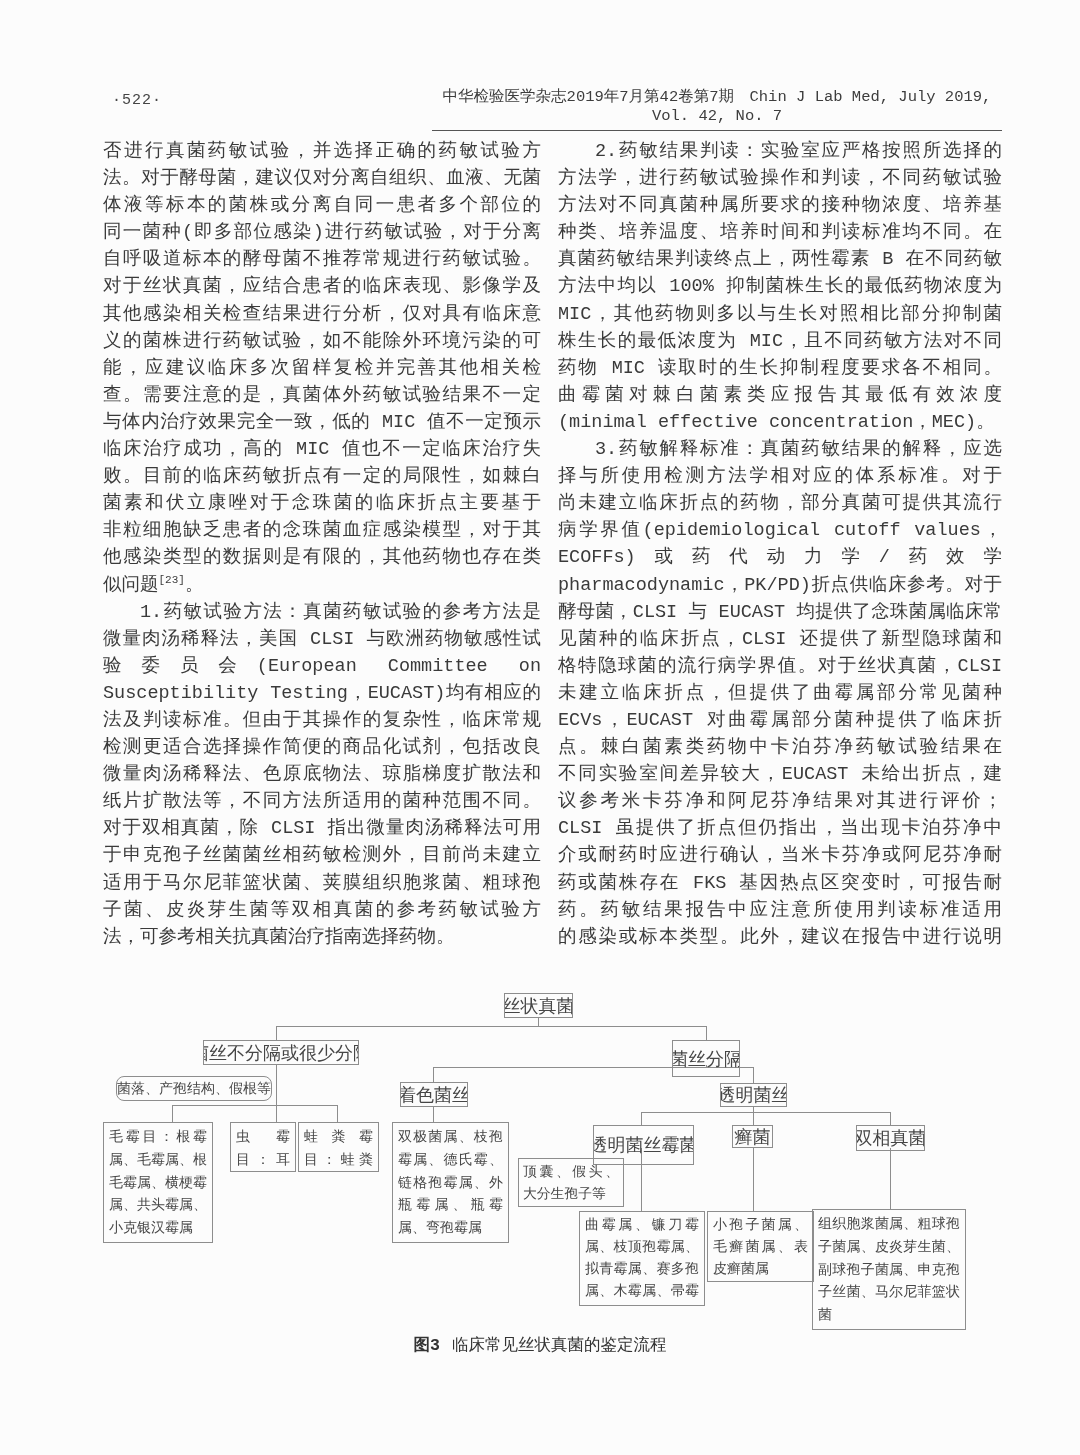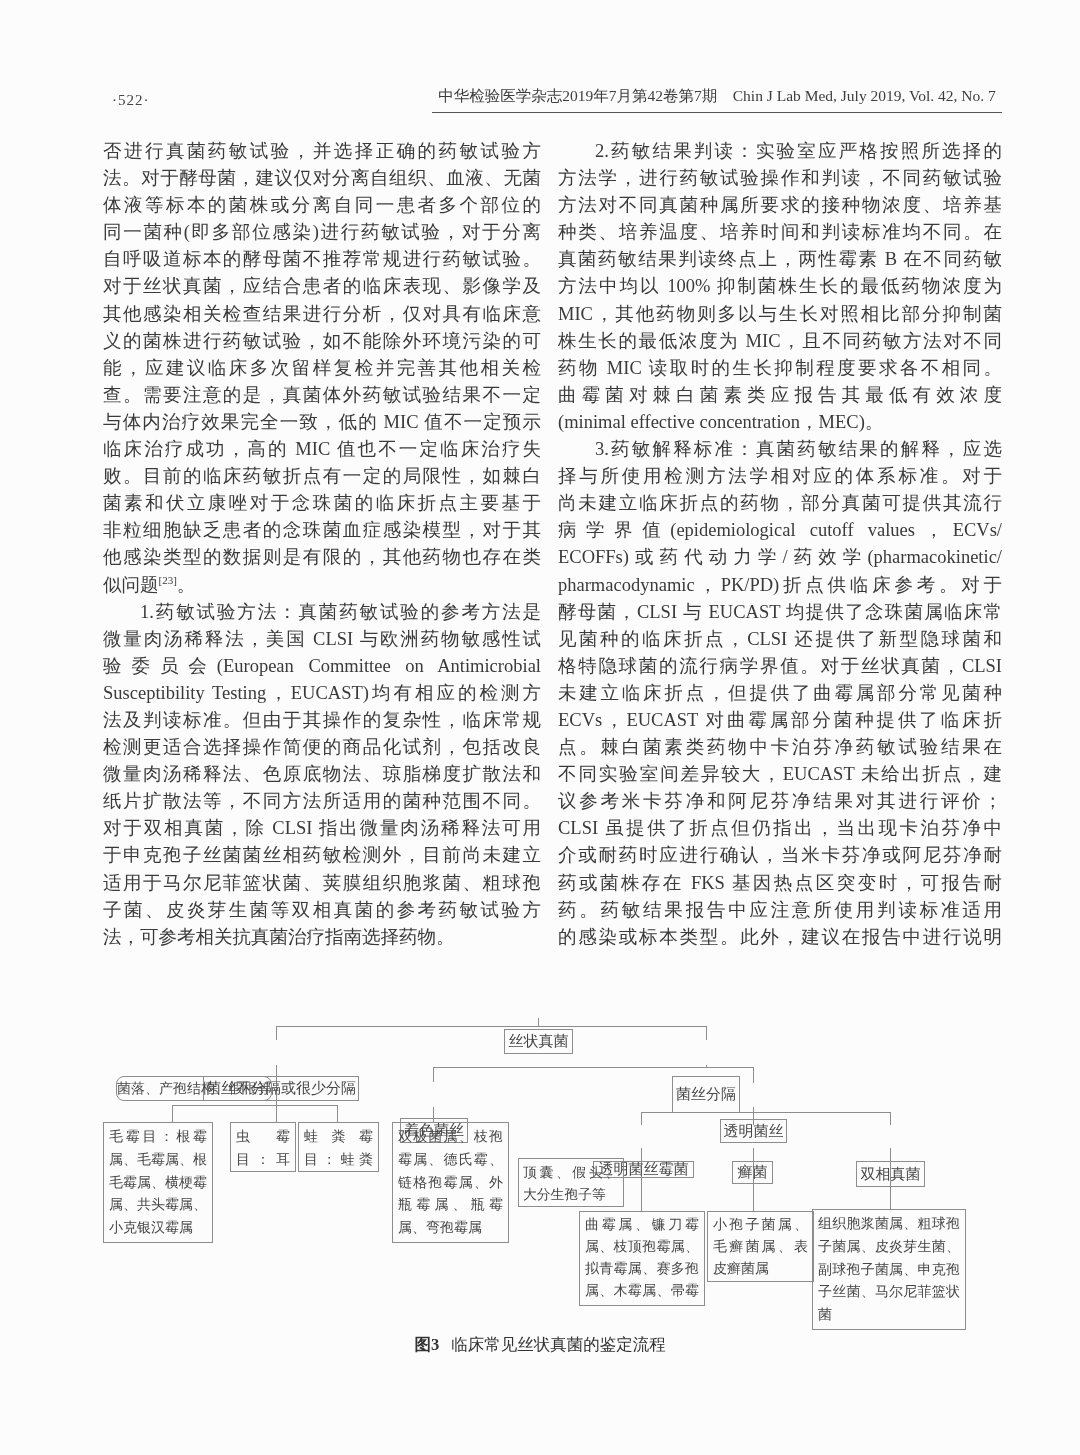--- a/index.html
+++ b/index.html
@@ -1,36 +1,36 @@
 <!DOCTYPE html>
 <html><head>
 <meta charset="utf-8">
 <style>
   html,body{margin:0;padding:0;background:#f3f3f3;}
   .page{position:relative;width:1080px;height:1455px;background:#fcfcfc;
-        font-family:Liberation Serif, serif;color:#383838;overflow:hidden;}
+        font-family:Liberation Mono, monospace;color:#383838;overflow:hidden;}
 
   
   .pagenum{position:absolute;left:112px;top:92px;font-size:15px;letter-spacing:1px;color:#444;}
   .journal{position:absolute;left:432px;top:86px;width:570px;text-align:center;
            font-size:15.5px;color:#3d3d3d;padding-bottom:5px;border-bottom:1.5px solid #555;}
 
   
   .col{position:absolute;top:138px;font-size:18.5px;color:#3a3a3a;}
   .col-left{left:103px;width:438px;}
   .col-right{left:558px;width:444px;}
   .col .tl{height:27.1px;line-height:27.1px;text-align:justify;text-align-last:justify;
            overflow:hidden;white-space:normal;}
   .col .tl.end{text-align-last:left;}
   .col .tl.ind{padding-left:37px;}
   .tl sup{font-size:11px;line-height:0;}
 
   
   .fbox{position:absolute;border:1px solid #8d8d8d;color:#464646;box-sizing:border-box;overflow:hidden;}
-  .fnode{display:flex;align-items:center;justify-content:center;font-size:15px;white-space:nowrap;margin-top:36px;}
+  .fnode{display:flex;align-items:center;justify-content:center;font-size:18px;white-space:nowrap;}
   .fnode-sm{display:flex;align-items:center;justify-content:center;font-size:14px;white-space:nowrap;border-radius:8px;}
   .flist{font-size:14px;line-height:22.8px;text-align:justify;padding:3px 5px;}
   .flist.tight{line-height:22px;padding:2px 5px;}
   .flist.lbl{font-size:13.8px;line-height:21.5px;padding:3px 4px;}
   .hl,.vl{position:absolute;background:#8d8d8d;}
   .hl{height:1px;}
   .vl{width:1px;}
 
   .caption{position:absolute;left:0;top:1334px;width:1080px;text-align:center;
            font-size:16.5px;color:#333;}
@@ -136,21 +136,21 @@
   <div class="fbox fnode" style="left:504px;top:993px;width:69px;height:25px">丝状真菌</div>
   <div class="fbox fnode" style="left:203px;top:1040px;width:156px;height:25px">菌丝不分隔或很少分隔</div>
   <div class="fbox fnode" style="left:672px;top:1040px;width:68px;height:37px">菌丝分隔</div>
   <div class="fbox fnode-sm" style="left:116px;top:1076px;width:156px;height:25px">菌落、产孢结构、假根等</div>
   <div class="fbox flist" style="left:103px;top:1122px;width:110px;height:121px">毛霉目：根霉属、毛霉属、根毛霉属、横梗霉属、共头霉属、小克银汉霉属</div>
   <div class="fbox flist" style="left:230px;top:1122px;width:66px;height:50px">虫霉目：耳霉属</div>
   <div class="fbox flist" style="left:298px;top:1122px;width:81px;height:50px">蛙粪霉目：蛙粪霉属</div>
   <div class="fbox fnode" style="left:400px;top:1082px;width:68px;height:25px">着色菌丝</div>
   <div class="fbox flist" style="left:392px;top:1122px;width:117px;height:121px">双极菌属、枝孢霉属、德氏霉、链格孢霉属、外瓶霉属、瓶霉属、弯孢霉属</div>
   <div class="fbox fnode" style="left:720px;top:1083px;width:67px;height:24px">透明菌丝</div>
-  <div class="fbox fnode" style="left:593px;top:1125px;width:101px;height:17px">透明菌丝霉菌</div>
+  <div class="fbox fnode" style="left:593px;top:1125px;width:101px;height:40px">透明菌丝霉菌</div>
   <div class="fbox fnode" style="left:732px;top:1125px;width:41px;height:23px">癣菌</div>
   <div class="fbox fnode" style="left:856px;top:1125px;width:69px;height:26px">双相真菌</div>
   <div class="fbox flist lbl" style="left:518px;top:1158px;width:106px;height:49px">顶囊、假头、大分生孢子等</div>
   <div class="fbox flist tight" style="left:579px;top:1211px;width:126px;height:95px">曲霉属、镰刀霉属、枝顶孢霉属、拟青霉属、赛多孢属、木霉属、帚霉属</div>
   <div class="fbox flist tight" style="left:707px;top:1211px;width:107px;height:71px">小孢子菌属、毛癣菌属、表皮癣菌属</div>
   <div class="fbox flist" style="left:812px;top:1209px;width:154px;height:121px">组织胞浆菌属、粗球孢子菌属、皮炎芽生菌、副球孢子菌属、申克孢子丝菌、马尔尼菲篮状菌</div>
 
   <div class="caption">
     <b>图3</b><span>临床常见丝状真菌的鉴定流程</span>
   </div>

